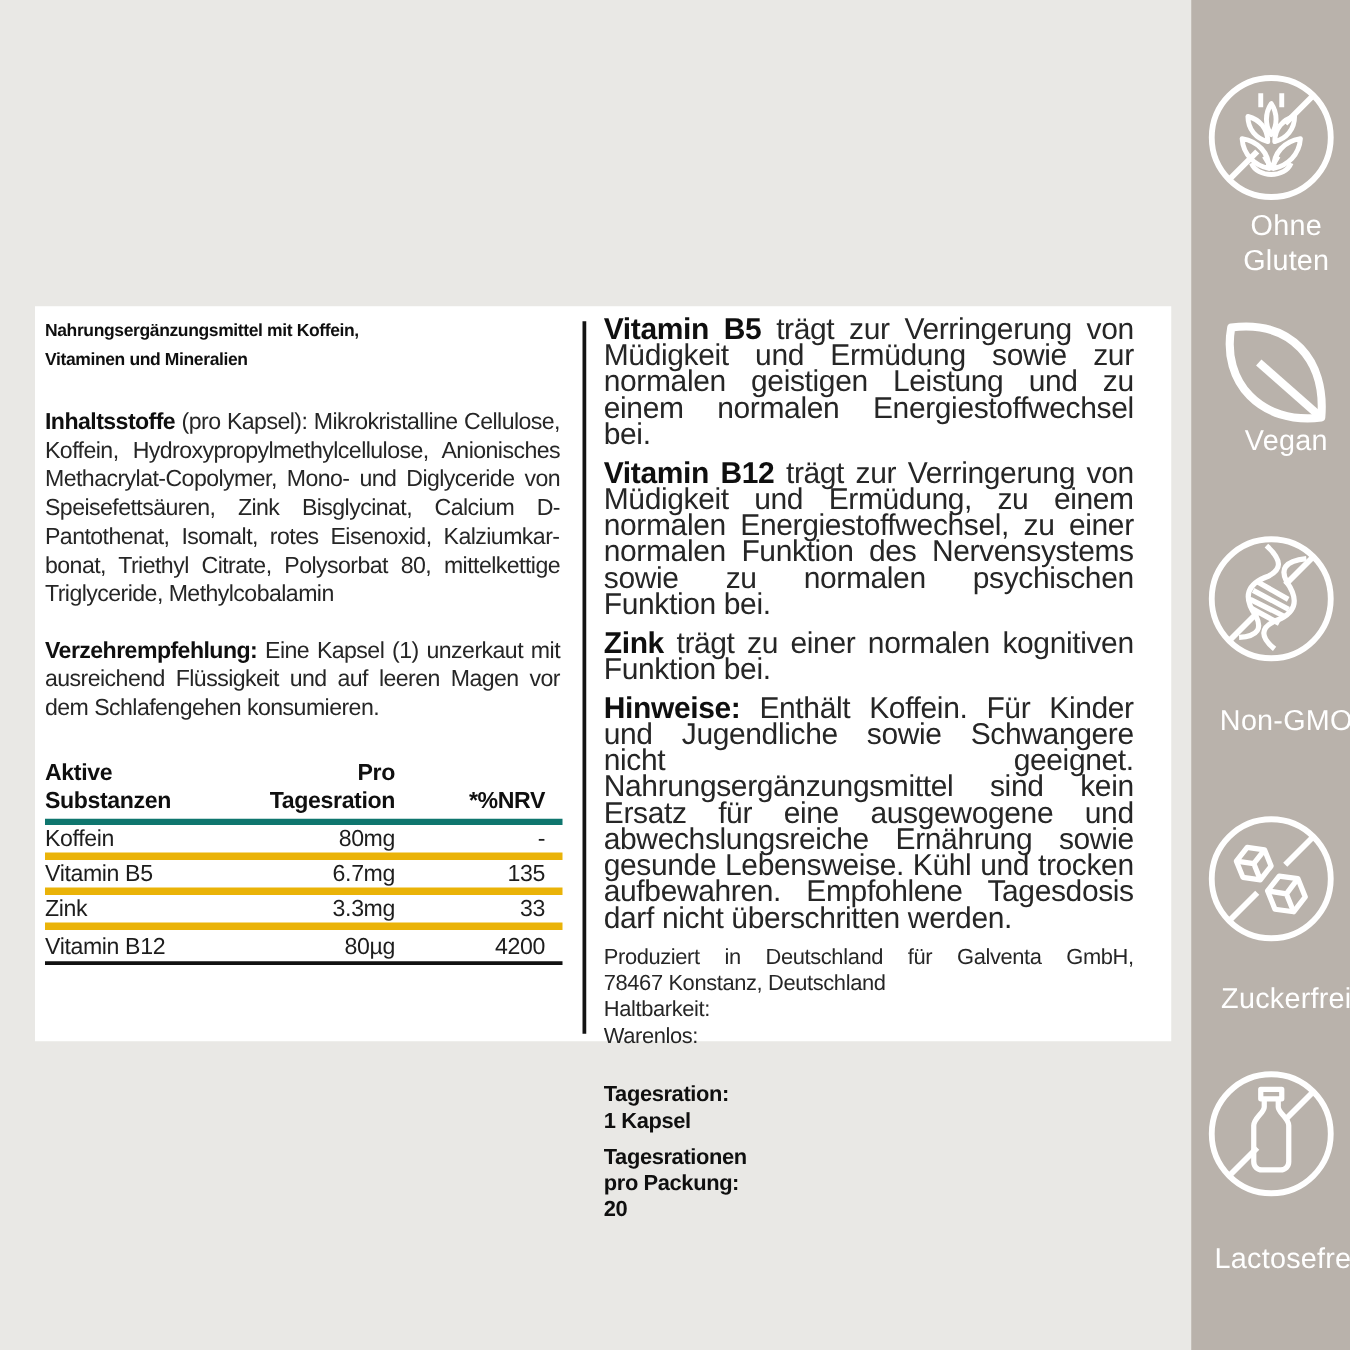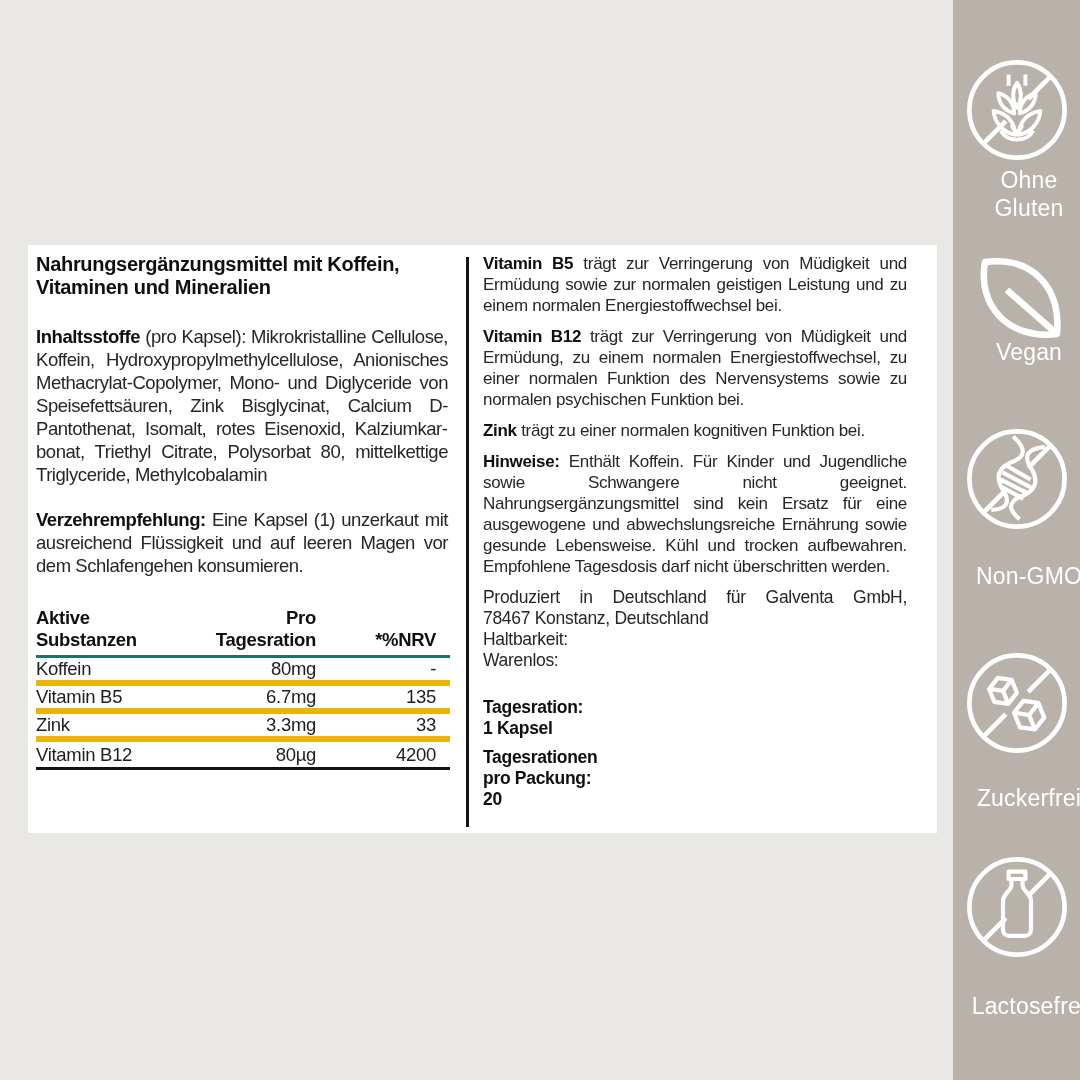--- a/index.html
+++ b/index.html
@@ -5,45 +5,45 @@
   html,body{margin:0;padding:0;background:#e9e8e5;}
   *{box-sizing:border-box;}
   .stage{position:relative;width:1080px;height:1080px;background:#e9e8e5;overflow:hidden;
          font-family:"Liberation Sans","DejaVu Sans",sans-serif;color:#222;}
   
   .card{position:absolute;left:28px;top:245px;width:909px;height:588px;background:#ffffff;}
   .col-left{position:absolute;left:8px;top:0;width:412px;}
   .col-right{position:absolute;left:455px;top:0;width:424px;}
   .divider{position:absolute;left:438px;top:12px;width:3px;height:570px;background:#141414;}
 
-  .title{margin:8px 0 0 0;font-size:20px;line-height:23px;font-weight:700;color:#0f0f0f;
+  .title{margin:8px 0 0 0;font-size:14px;line-height:23px;font-weight:700;color:#0f0f0f;
          white-space:pre-line;letter-spacing:-0.3px;}
   .para{margin:0;font-size:18.5px;line-height:23px;letter-spacing:-0.45px;text-align:justify;
         hyphens:manual;color:#262626;}
   .para b{color:#0f0f0f;}
   .mt-lg{margin-top:26px;} .mt-md{margin-top:18px;}
 
   
   .table{margin-top:30px;width:414px;font-size:18.5px;letter-spacing:-0.3px;}
   .t-head{display:grid;grid-template-columns:150px 130px 1fr;align-items:end;
           font-weight:700;color:#0f0f0f;line-height:22px;padding-bottom:4px;
-          border-bottom:3px solid #0f766e;}
+          border-bottom:5px solid #0f766e;}
   .t-head .c1{white-space:pre-line;}
   .t-head .c2{white-space:pre-line;text-align:right;}
   .t-head .c3{text-align:right;padding-right:14px;}
   .t-row{display:grid;grid-template-columns:150px 130px 1fr;align-items:center;
          height:28px;border-bottom:6px solid #eab308;color:#1d1d1d;}
   .t-row:last-of-type{border-bottom:3px solid #111;}
   .t-row .c2{text-align:right;}
   .t-row .c3{text-align:right;padding-right:14px;}
   .footnote{margin:10px 0 0 0;font-size:18.5px;line-height:23px;letter-spacing:-0.45px;
             white-space:pre-line;color:#262626;}
 
   
-  .col-right .para{font-size:17px;line-height:21px;letter-spacing:-0.3px;margin-top:10px;}
+  .col-right .para{font-size:24px;line-height:21px;letter-spacing:-0.3px;margin-top:10px;}
   .col-right .para.first{margin-top:8px;}
   .producer-l1{margin:10px 0 0 0;font-size:17.5px;line-height:21px;letter-spacing:-0.3px;
                text-align:justify;text-align-last:justify;color:#262626;}
   .plain{margin:0;font-size:17.5px;line-height:21px;letter-spacing:-0.3px;color:#262626;}
   .bold-block{margin:0;font-size:17.5px;line-height:21px;letter-spacing:-0.3px;font-weight:700;
               color:#0f0f0f;white-space:pre-line;}
   .gap26{margin-top:26px;} .gap8{margin-top:8px;}
 
   
   .sidebar{position:absolute;left:953px;top:0;width:127px;height:1080px;background:#b9b2ab;}

